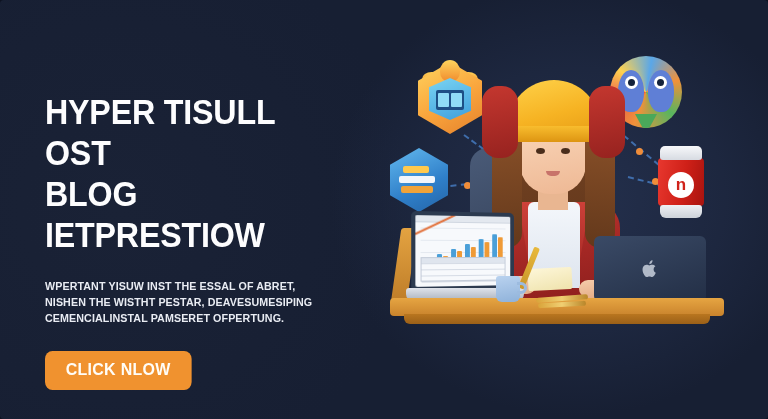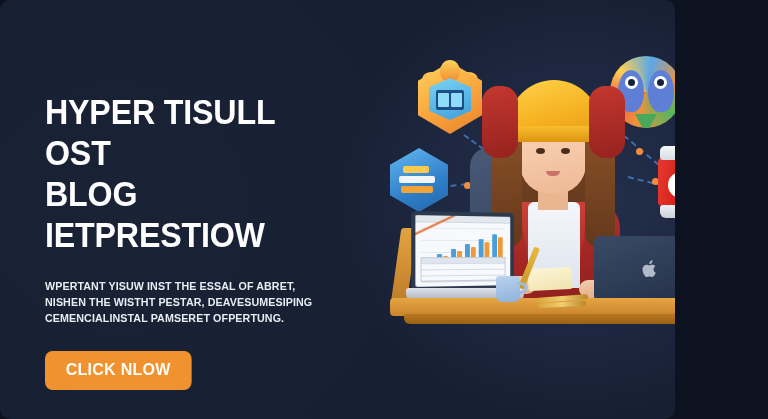--- a/index.html
+++ b/index.html
@@ -3,23 +3,23 @@
 <meta charset="utf-8">
 <style>
   * { margin:0; padding:0; box-sizing:border-box; }
   html,body { width:768px; height:419px; overflow:hidden; }
   body {
     font-family:"Liberation Sans", sans-serif;
     background:#0d1220;
   }
   .banner {
     position:relative;
-    width:675px; height:419px;
+    width:768px; height:419px;
     background:#171f33;
-    border-radius:10px;
+    border-radius:4px;
     overflow:hidden;
   }
   .bg-glow {
     position:absolute; inset:0;
     background:
       radial-gradient(ellipse 340px 300px at 575px 200px, #24304d 0%, rgba(36,48,77,0.45) 45%, rgba(23,31,51,0) 72%),
       radial-gradient(ellipse 420px 400px at 120px 210px, #1a2236 0%, rgba(23,31,51,0) 70%);
   }
 
   

